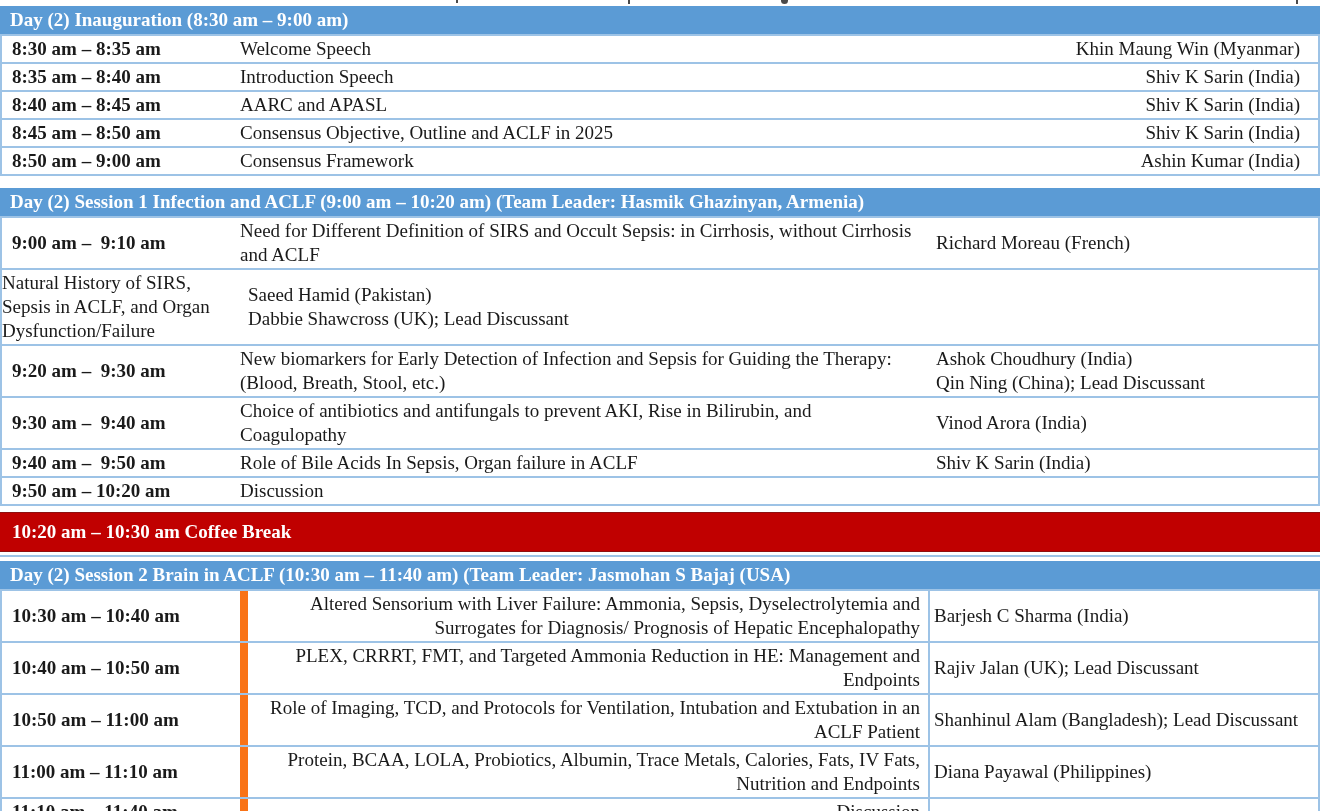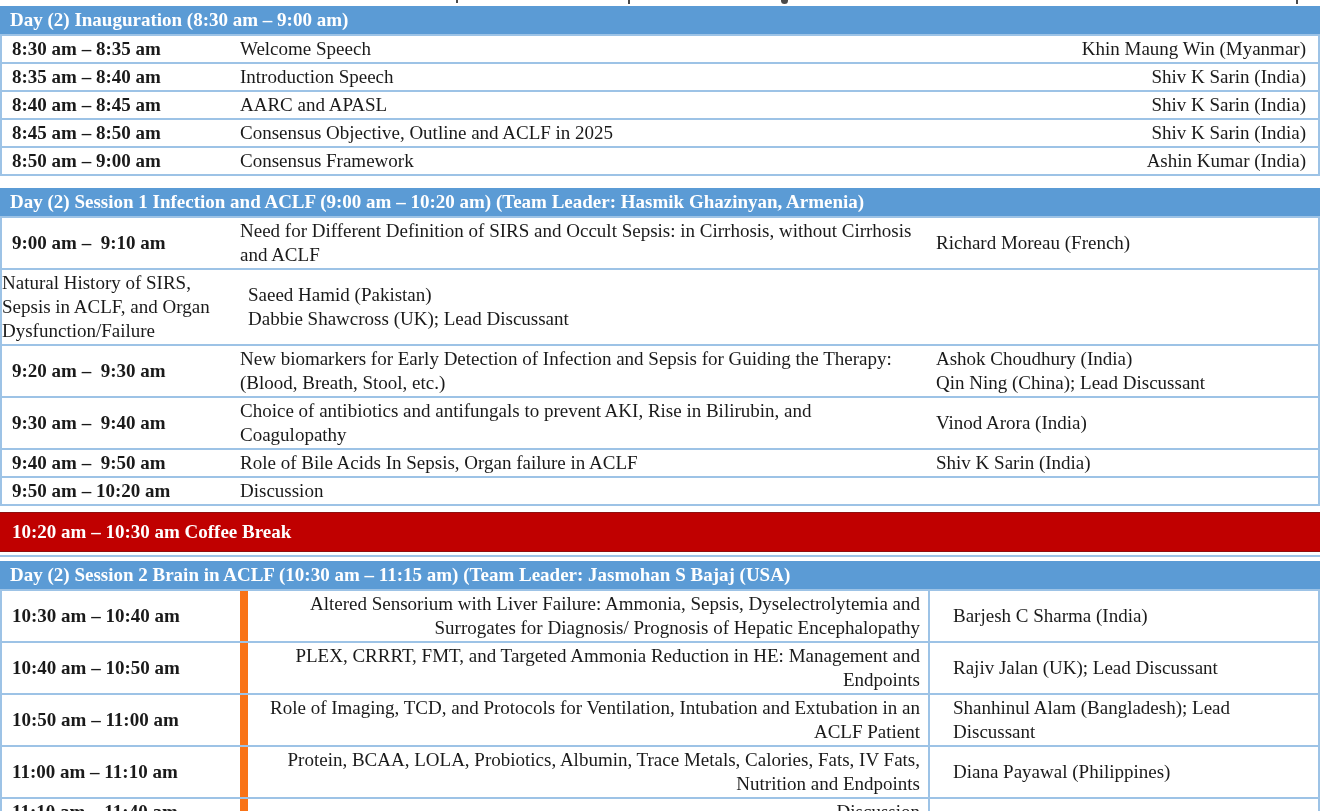--- a/index.html
+++ b/index.html
@@ -49,25 +49,25 @@
   }
   .time{
     font-weight:bold;
     padding-left:10px;
     white-space:pre-wrap;
   }
   .topic{padding-right:8px;}
   .speaker{padding-right:6px;}
 
   
-  .sec-inaug .speaker{text-align:right;padding-right:12px;}
+  .sec-inaug .speaker{text-align:right;padding-right:18px;}
 
   
   .cols .topic{border-left:8px solid #f97316;padding-left:10px;text-align:right;}
-  .cols .speaker{border-left:2px solid #9dc3e6;padding-left:23px;}
+  .cols .speaker{border-left:2px solid #9dc3e6;padding-left:4px;}
   .nocols .speaker{padding-left:8px;}
 
   
   .gap{background:#ffffff;}
   .g12{height:12px;}
   .g6{height:6px;}
   .g4{height:4px;}
 
   
   .break-bar{
@@ -188,21 +188,21 @@
   </section>
 
   <div class="gap g6"></div>
 
   <div class="break-bar">10:20 am – 10:30 am Coffee Break</div>
   <div class="blue-line"></div>
 
   <div class="gap g4"></div>
 
   <section>
-    <div class="hdr">Day (2) Session 2 Brain in ACLF (10:30 am – 11:15 am) (Team Leader: Jasmohan S Bajaj (USA)</div>
+    <div class="hdr">Day (2) Session 2 Brain in ACLF (10:30 am – 11:40 am) (Team Leader: Jasmohan S Bajaj (USA)</div>
     <div class="rows cols">
       <div class="row">
         <div class="cell time">10:30 am – 10:40 am</div>
         <div class="cell topic">Altered Sensorium with Liver Failure: Ammonia, Sepsis, Dyselectrolytemia and Surrogates for Diagnosis/ Prognosis of Hepatic Encephalopathy</div>
         <div class="cell speaker">
           <div>Barjesh C Sharma (India)</div>
         </div>
       </div>
       <div class="row">
         <div class="cell time">10:40 am – 10:50 am</div>

